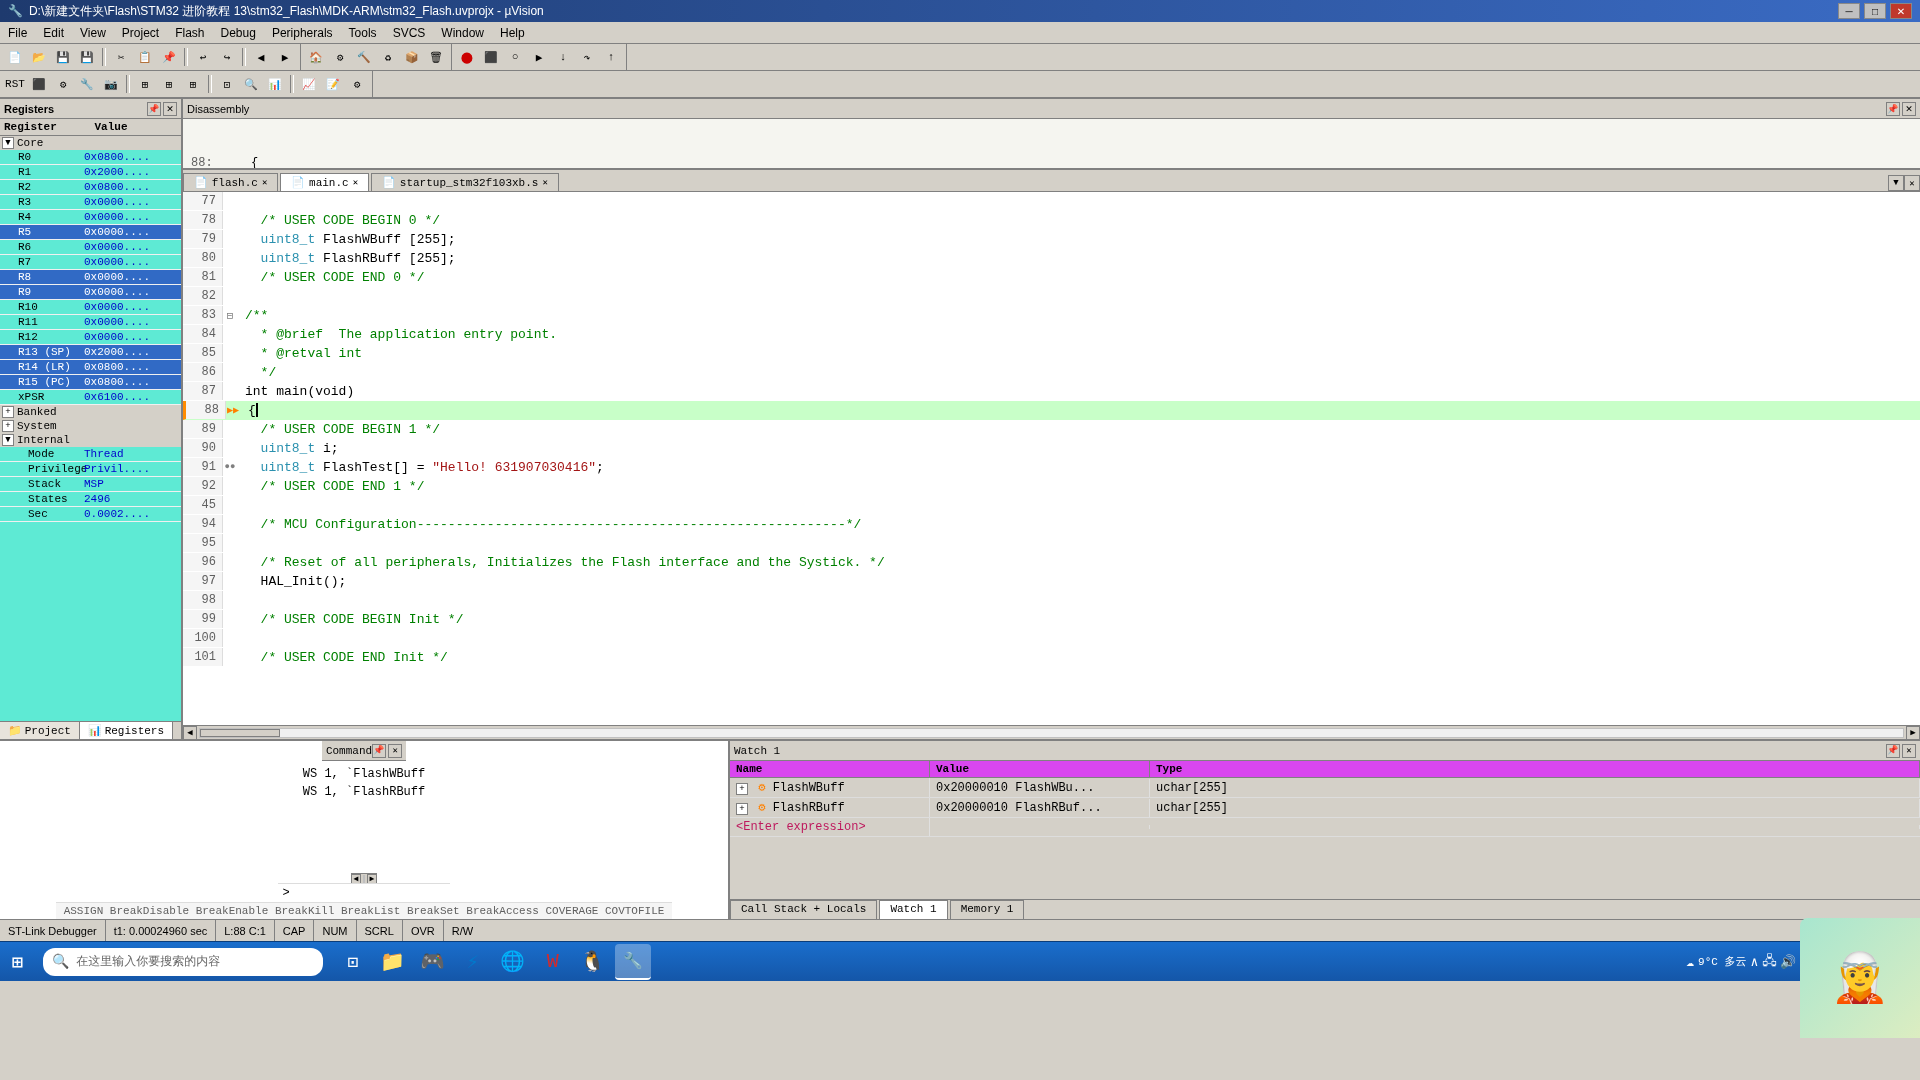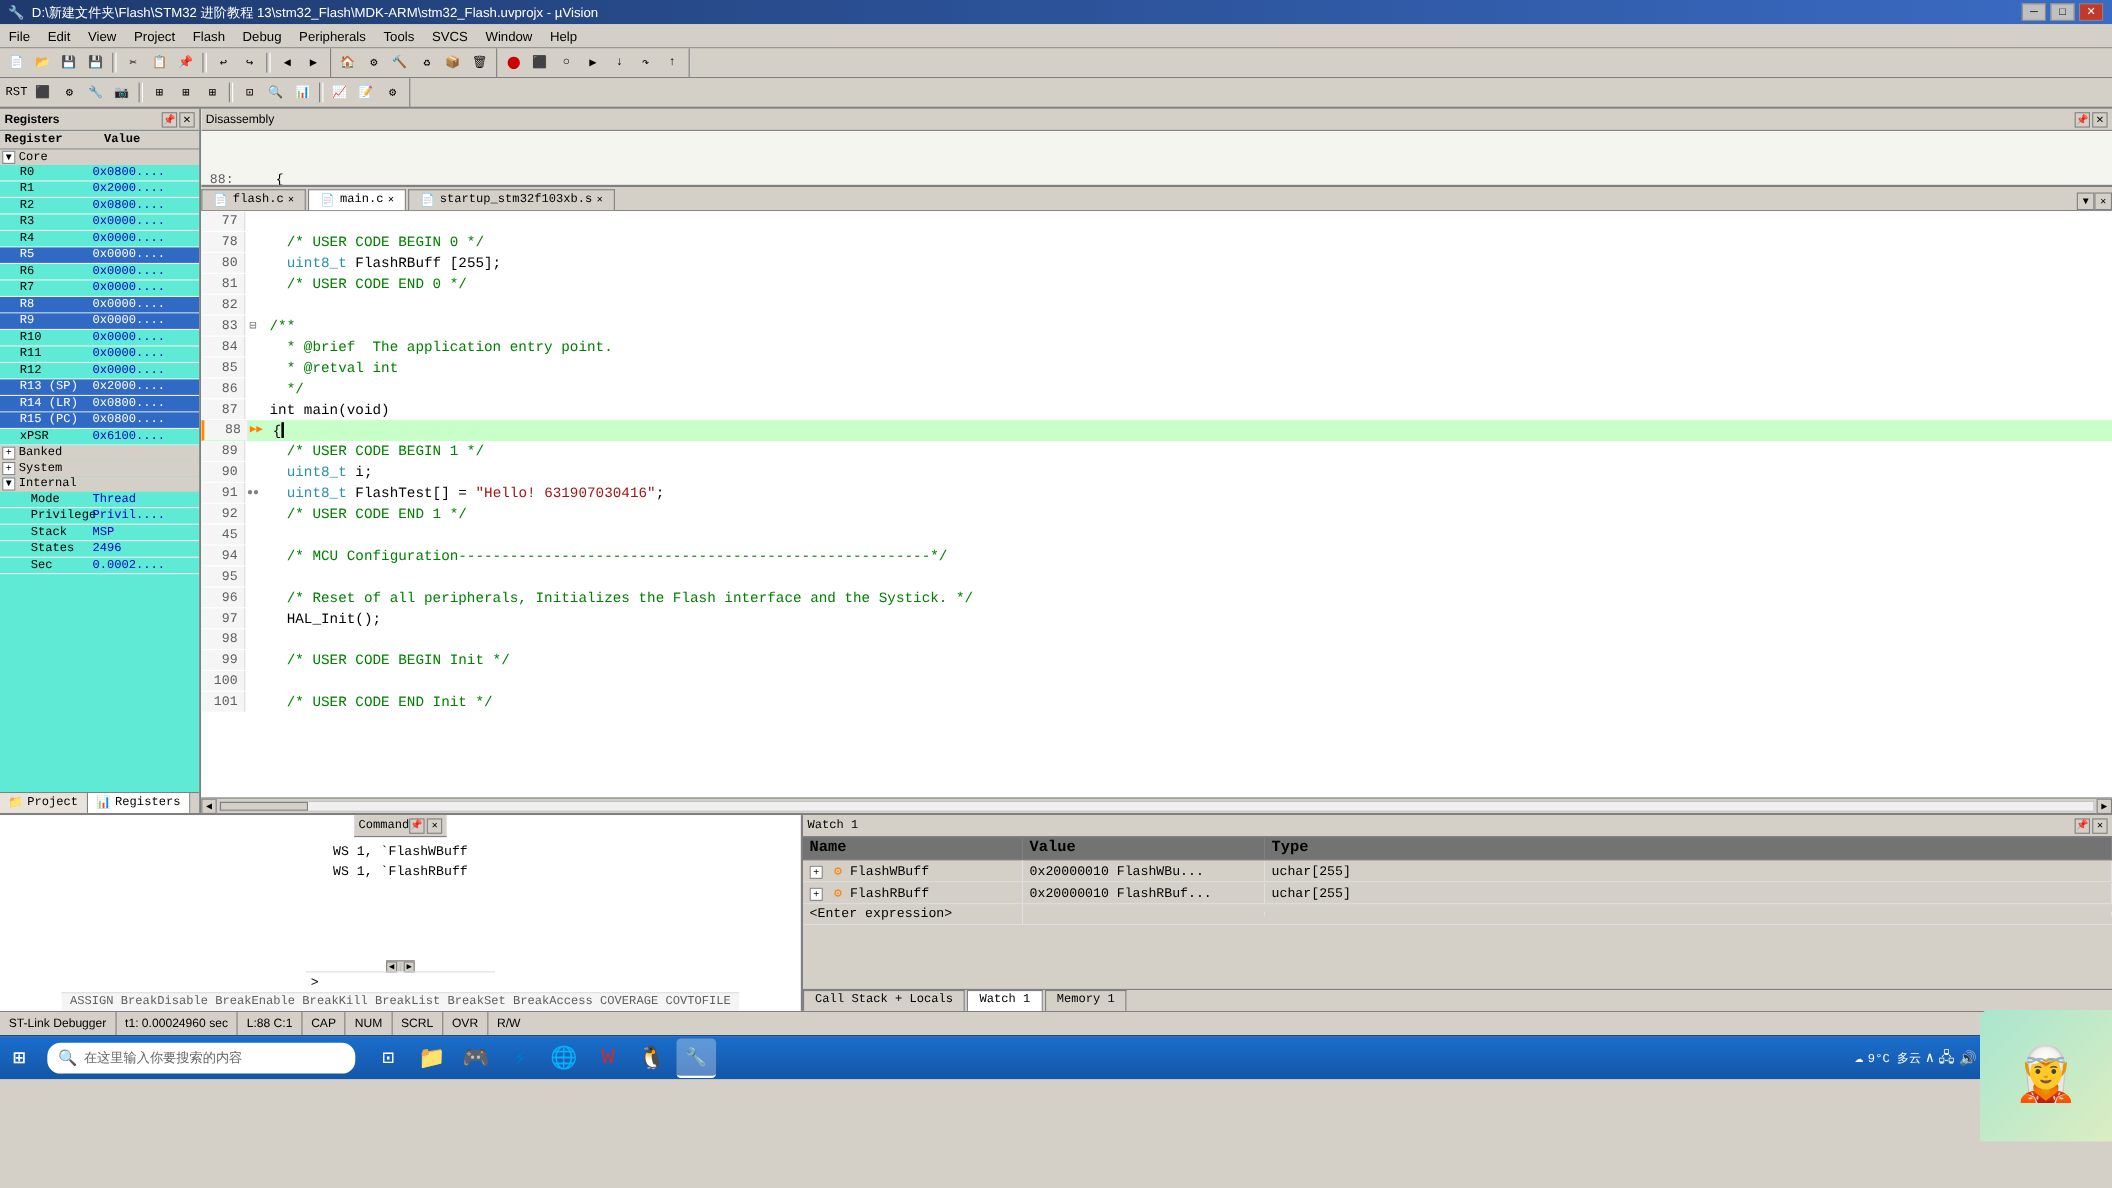--- a/index.html
+++ b/index.html
@@ -87,21 +87,21 @@
     .cmd-line { line-height: 18px; }
     .cmd-autocomplete { background: #f5f5f5; border-top: 1px solid #ddd; padding: 2px 8px; font-size: 11px; overflow-x: auto; white-space: nowrap; color: #606060; }
     .cmd-input-row { display: flex; align-items: center; padding: 2px 4px; border-top: 1px solid #ddd; }
     .cmd-prompt { color: #000; margin-right: 4px; }
     .cmd-input { flex: 1; border: none; outline: none; font-family: 'Courier New', monospace; font-size: 12px; }
     
     
     .watch-panel { flex: 1; display: flex; flex-direction: column; }
     .watch-header { background: #d4d0c8; height: 20px; display: flex; align-items: center; justify-content: space-between; padding: 0 4px; font-size: 11px; border-bottom: 1px solid #808080; }
     .watch-table { flex: 1; overflow-y: auto; }
-    .watch-col-header { display: flex; background: #737373; border-bottom: 1px solid #808080; font-size: 14px; }
+    .watch-col-header { display: flex; background: #d946ef; border-bottom: 1px solid #808080; font-size: 11px; }
     .watch-col { padding: 2px 6px; border-right: 1px solid #808080; font-weight: bold; }
     .watch-row { display: flex; align-items: center; border-bottom: 1px solid #ddd; font-size: 12px; font-family: 'Courier New', monospace; }
     .watch-cell { padding: 2px 6px; border-right: 1px solid #e0e0e0; overflow: hidden; text-overflow: ellipsis; white-space: nowrap; }
     .watch-name-col { width: 200px; }
     .watch-val-col { width: 220px; }
     .watch-type-col { flex: 1; }
     .watch-expand { width: 12px; height: 12px; border: 1px solid #808080; display: inline-flex; align-items: center; justify-content: center; font-size: 9px; margin-right: 3px; background: white; cursor: pointer; }
     .watch-expr-row { display: flex; align-items: center; border-bottom: 1px solid #ddd; font-size: 12px; color: #808080; }
     
     
@@ -443,20 +443,25 @@
         <div class="line-num">77</div>
         <div class="dbg-marker"></div>
       </div>
 
       <div class="code-line">
         <div class="line-num">78</div>
         <div class="dbg-marker"></div>
         <div class="code-text"><span class="cm">  /* USER CODE BEGIN 0 */</span></div>
       </div>
 
+      <div class="code-line">
+        <div class="line-num">79</div>
+        <div class="dbg-marker"></div>
+        <div class="code-text"><span class="ty">  uint8_t</span> FlashWBuff [255];</div>
+      </div>
 
       <div class="code-line">
         <div class="line-num">80</div>
         <div class="dbg-marker"></div>
         <div class="code-text"><span class="ty">  uint8_t</span> FlashRBuff [255];</div>
       </div>
 
       <div class="code-line">
         <div class="line-num">81</div>
         <div class="dbg-marker"></div>
@@ -663,21 +668,21 @@
         <div class="watch-cell watch-name-col">
           <span class="watch-expand">+</span>
           <span style="color:#ff8000;font-size:12px;">⚙</span>
           FlashRBuff
         </div>
         <div class="watch-cell watch-val-col">0x20000010 FlashRBuf...</div>
         <div class="watch-cell watch-type-col">uchar[255]</div>
       </div>
 
       <div class="watch-expr-row">
-        <div class="watch-cell watch-name-col" style="color:#000000;">
+        <div class="watch-cell watch-name-col" style="color:#be185d;">
           &lt;Enter expression&gt;
         </div>
         <div class="watch-cell watch-val-col"></div>
         <div class="watch-cell watch-type-col"></div>
       </div>
     </div>
 
     <div class="watch-tabs">
       <div class="watch-tab">Call Stack + Locals</div>
       <div class="watch-tab active">Watch 1</div>

